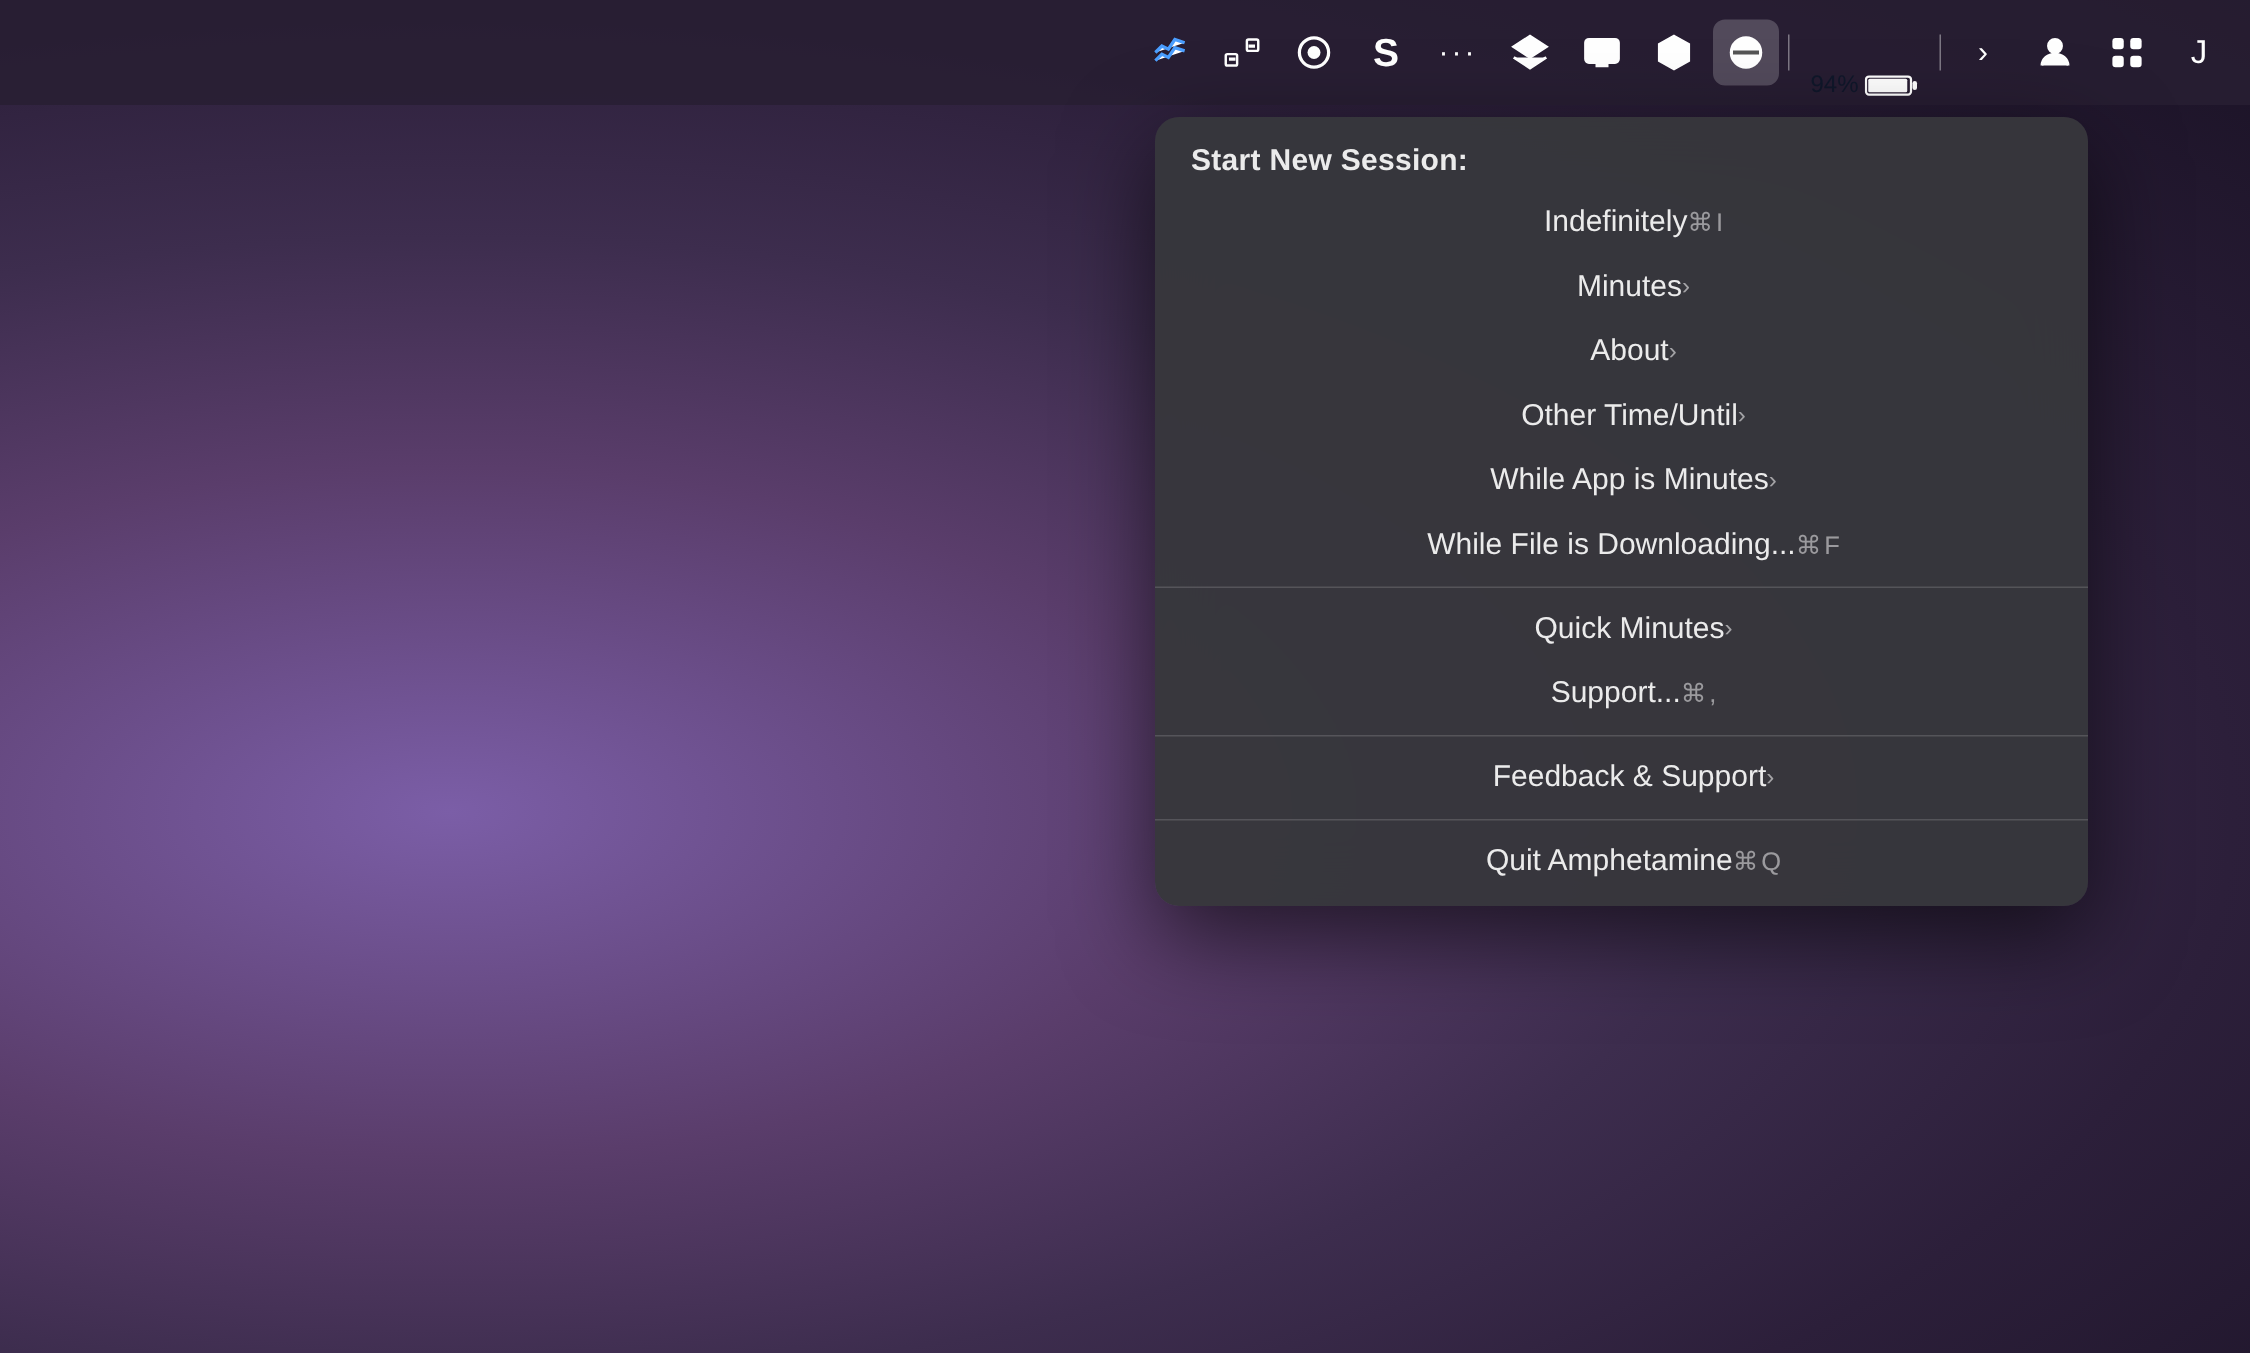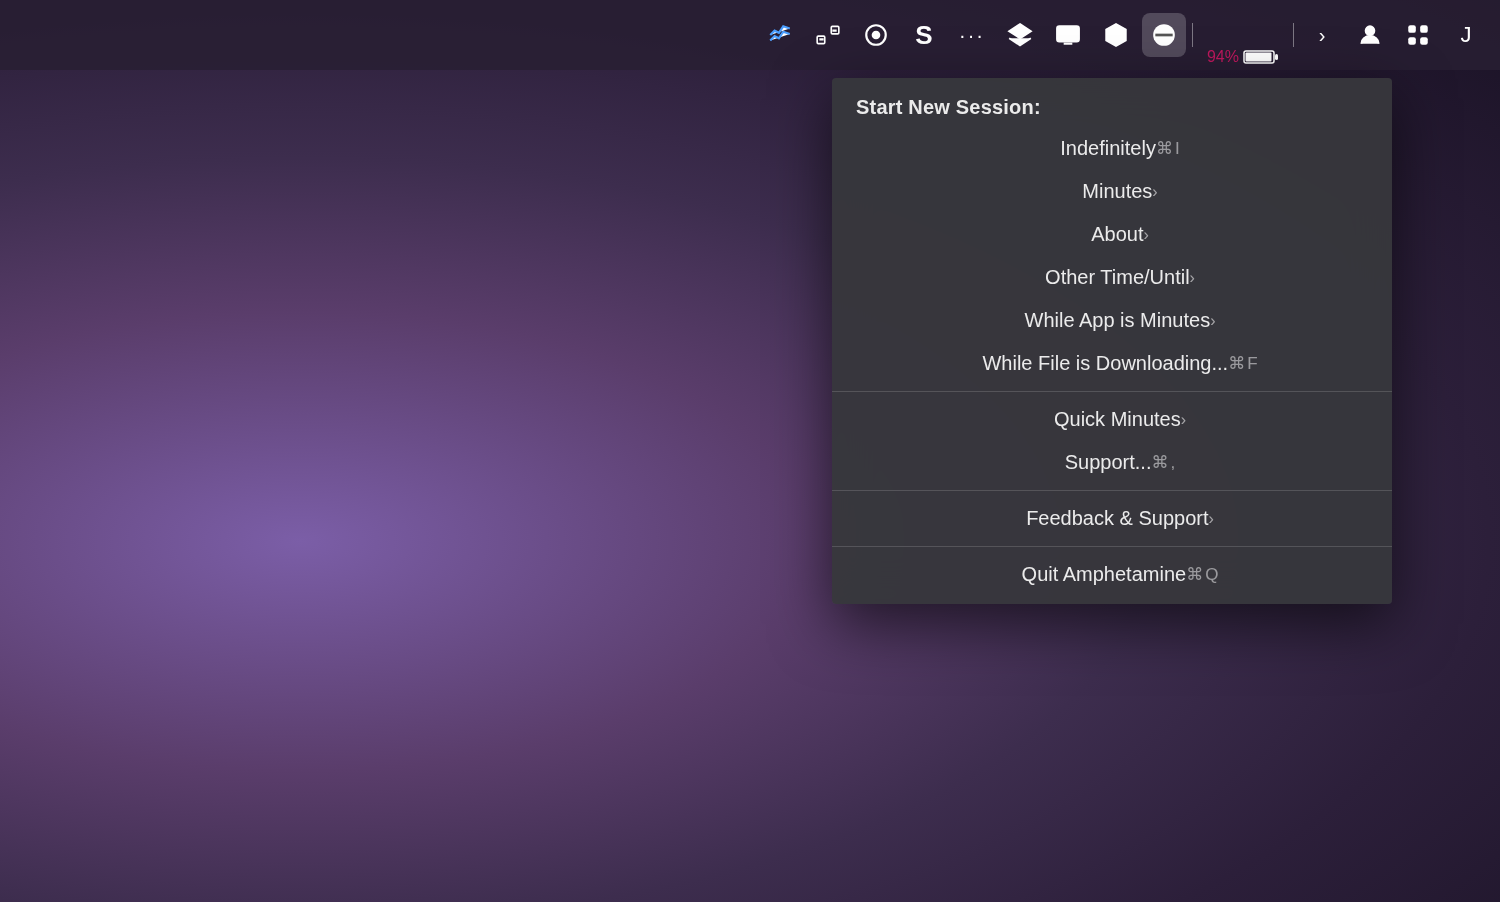--- a/index.html
+++ b/index.html
@@ -53,21 +53,21 @@
     .menubar-icon svg {
       width: 26px;
       height: 26px;
       fill: white;
     }
 
     .battery-area {
       display: flex;
       align-items: flex-end;
       gap: 4px;
-      color: #be185d;
+      color: #0f172a;
       font-size: 16px;
       padding: 0 8px;
       margin-top: 43px;
     }
 
     .battery-icon {
       display: flex;
       align-items: center;
     }
 
@@ -76,23 +76,23 @@
       height: 24px;
       background: rgba(255,255,255,0.4);
       margin: 0 2px;
     }
 
     
     .dropdown-menu {
       position: absolute;
       top: 78px;
       right: 108px;
-      width: 560px;
+      width: 622px;
       background: rgba(55, 55, 60, 0.97);
-      border-radius: 4px;
+      border-radius: 16px;
       padding: 8px 0;
       box-shadow: 0 20px 60px rgba(0,0,0,0.6);
       backdrop-filter: blur(20px);
     }
 
     .menu-section-header {
       padding: 10px 24px 8px 24px;
       color: rgba(255,255,255,0.9);
       font-size: 20px;
       font-weight: 600;

